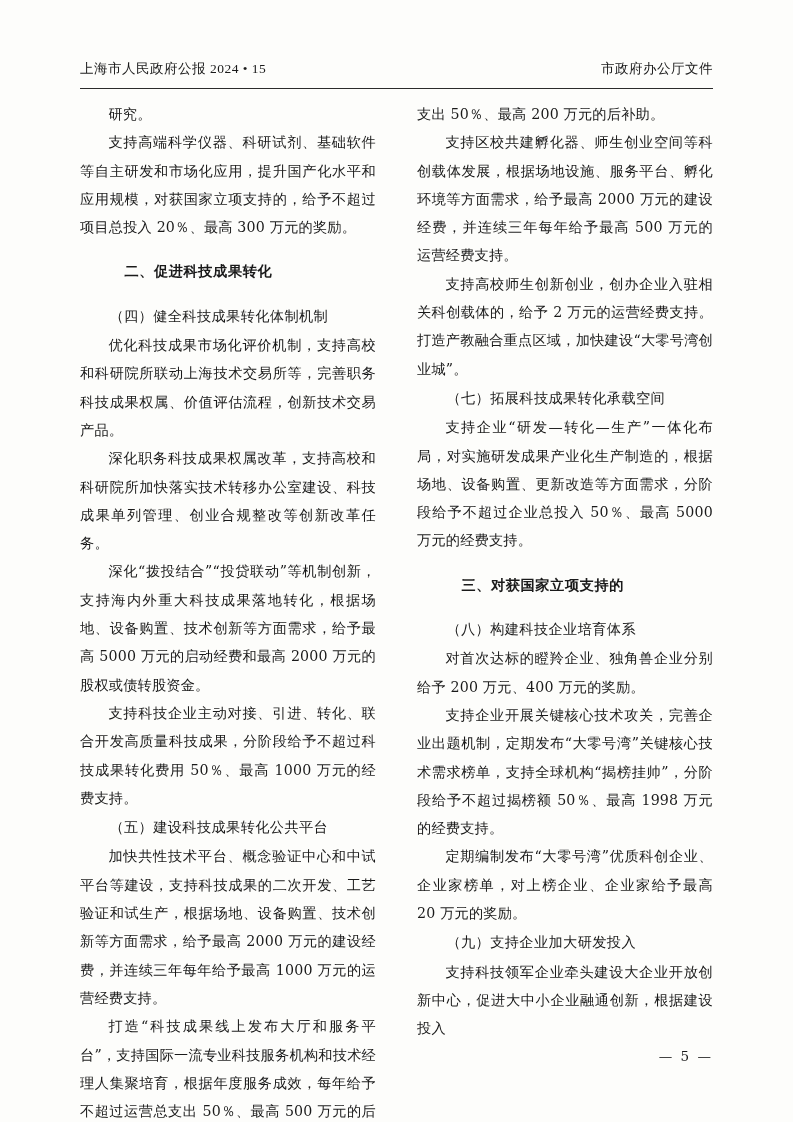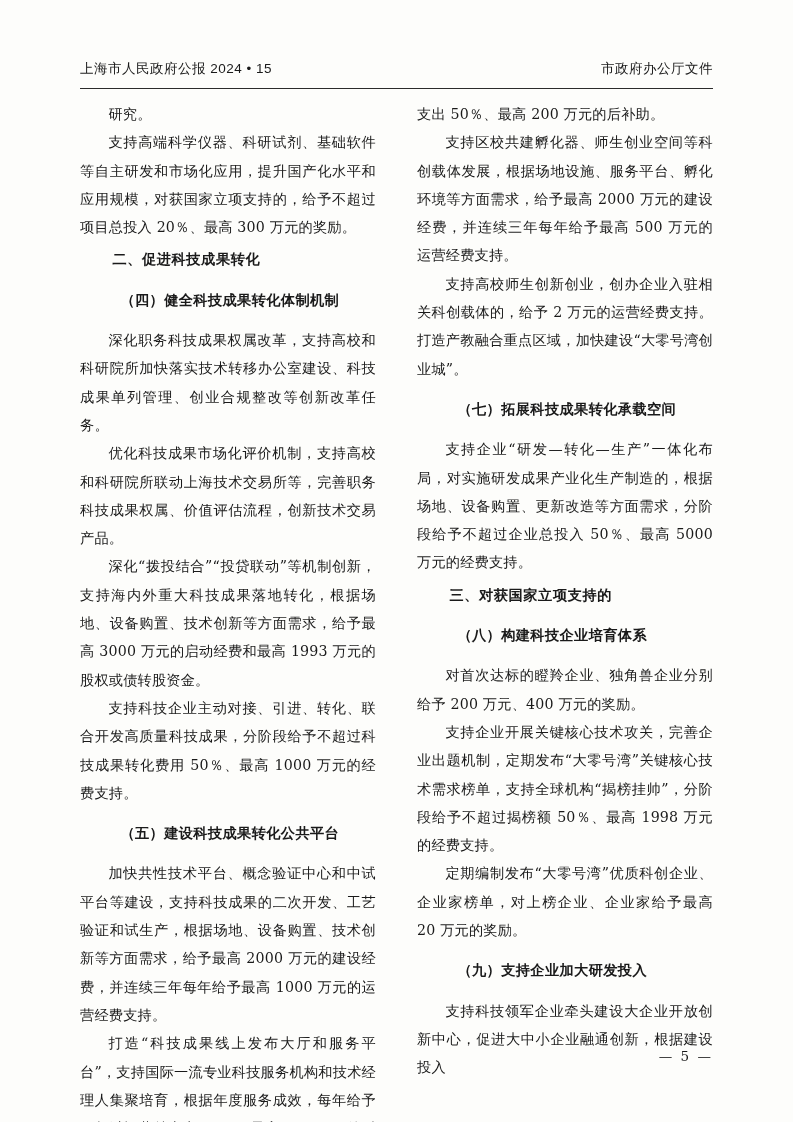--- a/index.html
+++ b/index.html
@@ -26,21 +26,21 @@
   .header {
     position: absolute;
     left: 80px;
     top: 60px;
     width: 633px;
     display: flex;
     justify-content: space-between;
     align-items: flex-end;
     font-size: 13.5px;
     letter-spacing: 0.5px;
-    font-family: Liberation Sans, sans-serif;
+    font-family: Liberation Serif, serif;
     gap: 44px;
   }
   .header-rule {
     position: absolute;
     left: 80px;
     top: 88px;
     width: 633px;
     height: 1px;
     background: #2b2b2b;
   }
@@ -60,29 +60,29 @@
     line-height: 28.3px;
     text-align: justify;
     text-justify: inter-ideograph;
   }
   p.body-para {
     margin: 0;
     text-indent: 2em;
     letter-spacing: 0.2px;
   }
   p.heading2 {
-    margin: 4px;
+    margin: 16px;
     text-indent: 2em;
     font-weight: bold;
     letter-spacing: 0.6px;
   }
   p.heading3 {
-    margin: 12px;
+    margin: 1px;
     text-indent: 2em;
-    font-weight: bold;
+    font-weight: normal;
     letter-spacing: 0.4px;
   }
   .footer {
     position: absolute;
     right: 80px;
     bottom: 58px;
     font-size: 13.5px;
     letter-spacing: 2px;
     color: #1a1a1a;
   }
@@ -98,23 +98,23 @@
   </div>
   <div class="header-rule"></div>
 
   <div class="columns">
 
     <div class="col">
       <p class="body-para">研究。</p>
       <p class="body-para">支持高端科学仪器、科研试剂、基础软件等自主研发和市场化应用，提升国产化水平和应用规模，对获国家立项支持的，给予不超过项目总投入 20％、最高 300 万元的奖励。</p>
       <p class="heading2">二、促进科技成果转化</p>
       <p class="heading3">（四）健全科技成果转化体制机制</p>
+      <p class="body-para">优化科技成果市场化评价机制，支持高校和科研院所联动上海技术交易所等，完善职务科技成果权属、价值评估流程，创新技术交易产品。</p>
       <p class="body-para">深化职务科技成果权属改革，支持高校和科研院所加快落实技术转移办公室建设、科技成果单列管理、创业合规整改等创新改革任务。</p>
-      <p class="body-para">优化科技成果市场化评价机制，支持高校和科研院所联动上海技术交易所等，完善职务科技成果权属、价值评估流程，创新技术交易产品。</p>
-      <p class="body-para">深化“拨投结合”“投贷联动”等机制创新，支持海内外重大科技成果落地转化，根据场地、设备购置、技术创新等方面需求，给予最高 3000 万元的启动经费和最高 1993 万元的股权或债转股资金。</p>
+      <p class="body-para">深化“拨投结合”“投贷联动”等机制创新，支持海内外重大科技成果落地转化，根据场地、设备购置、技术创新等方面需求，给予最高 5000 万元的启动经费和最高 2000 万元的股权或债转股资金。</p>
       <p class="body-para">支持科技企业主动对接、引进、转化、联合开发高质量科技成果，分阶段给予不超过科技成果转化费用 50％、最高 1000 万元的经费支持。</p>
       <p class="heading3">（五）建设科技成果转化公共平台</p>
       <p class="body-para">加快共性技术平台、概念验证中心和中试平台等建设，支持科技成果的二次开发、工艺验证和试生产，根据场地、设备购置、技术创新等方面需求，给予最高 2000 万元的建设经费，并连续三年每年给予最高 1000 万元的运营经费支持。</p>
       <p class="body-para">打造“科技成果线上发布大厅和服务平台”，支持国际一流专业科技服务机构和技术经理人集聚培育，根据年度服务成效，每年给予不超过运营总支出 50％、最高 500 万元的后补助。</p>
       <p class="heading3">（六）建设科技成果转化孵化载体</p>
 
     </div>
 
     <div class="col">
       <p class="body-para" style="text-indent:0">支出 50％、最高 200 万元的后补助。</p>

